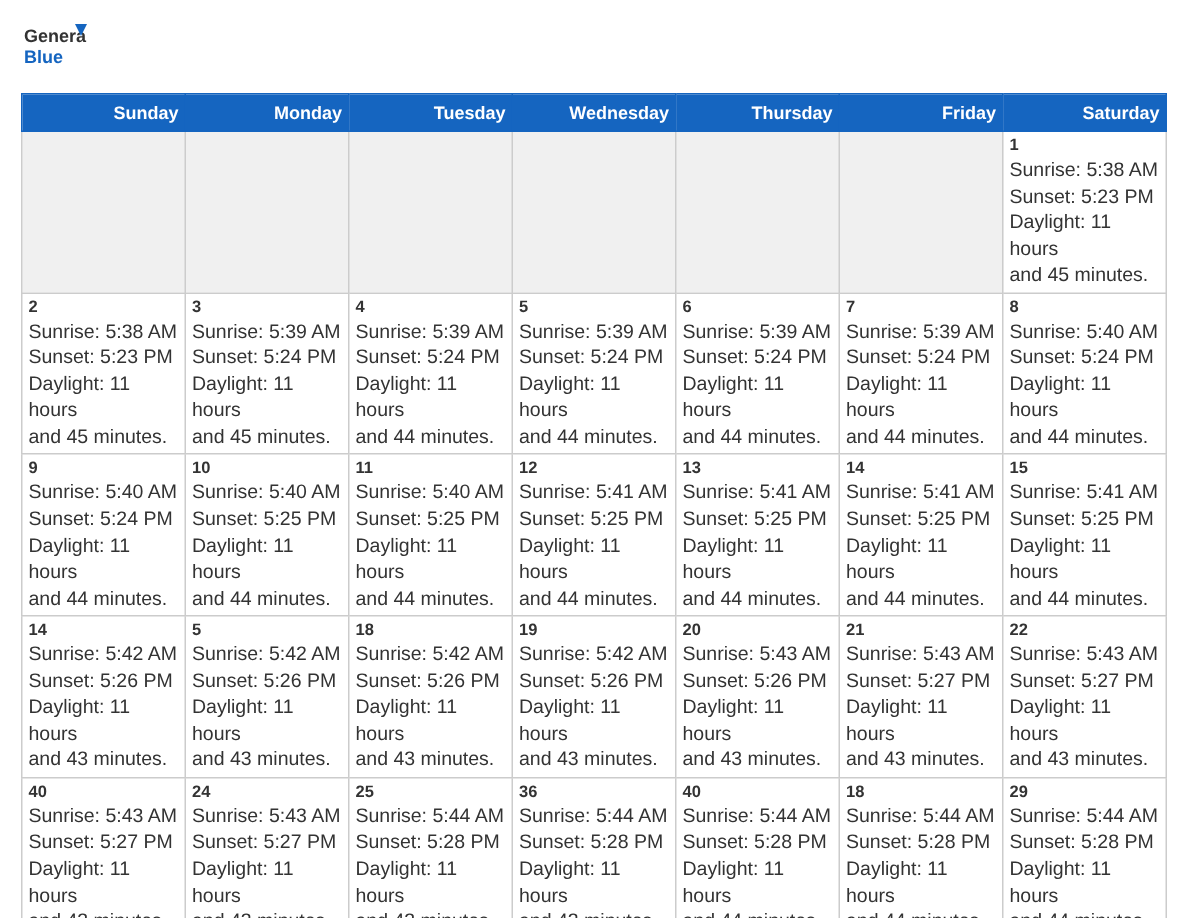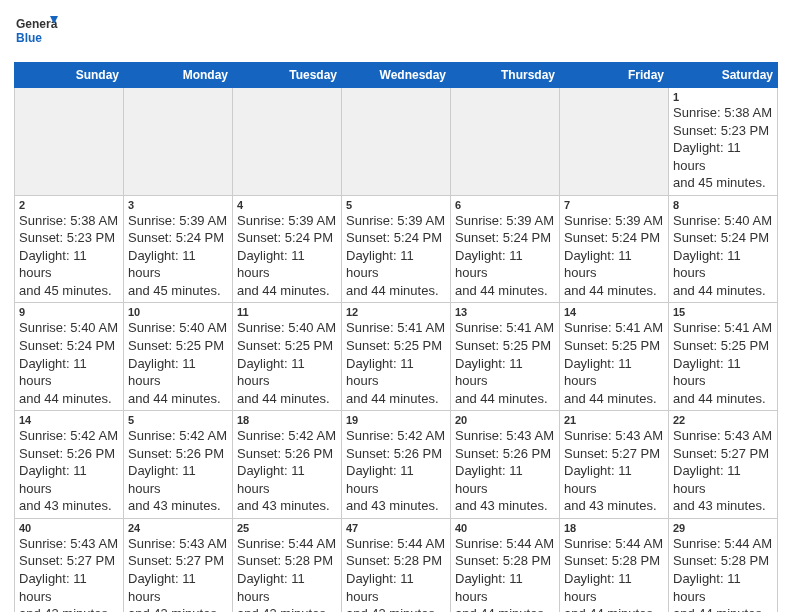--- a/index.html
+++ b/index.html
@@ -297,21 +297,21 @@
 and 43 minutes.</div>
           </td>
           <td>
             <span class="day-number">25</span>
             <div class="day-info" style="white-space: pre-line;">Sunrise: 5:44 AM
 Sunset: 5:28 PM
 Daylight: 11 hours
 and 43 minutes.</div>
           </td>
           <td>
-            <span class="day-number">47</span>
+            <span class="day-number">36</span>
             <div class="day-info" style="white-space: pre-line;">Sunrise: 5:44 AM
 Sunset: 5:28 PM
 Daylight: 11 hours
 and 43 minutes.</div>
           </td>
           <td>
             <span class="day-number">40</span>
             <div class="day-info" style="white-space: pre-line;">Sunrise: 5:44 AM
 Sunset: 5:28 PM
 Daylight: 11 hours

